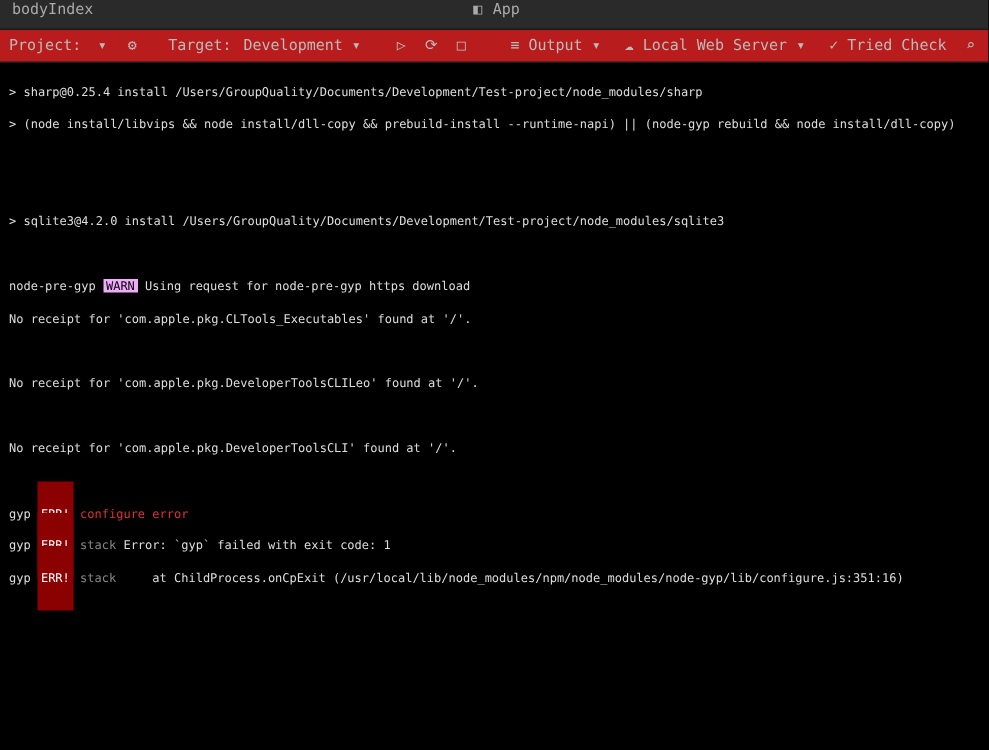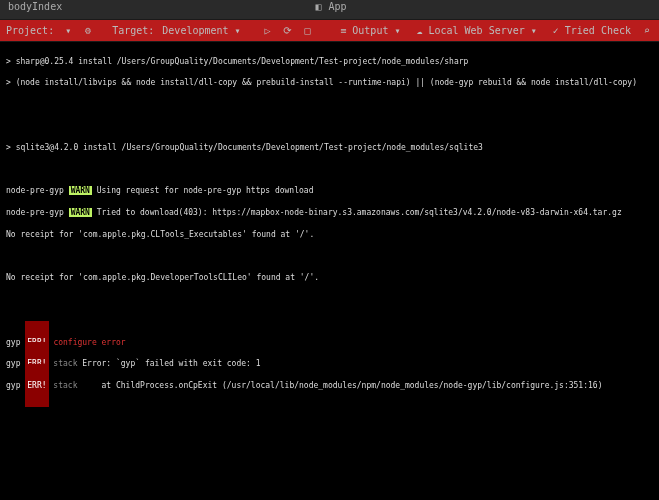--- a/index.html
+++ b/index.html
@@ -10,21 +10,21 @@
 .toolbar .left{display:flex;align-items:center;gap:8px}
 .toolbar .right{margin-left:auto;display:flex;align-items:center;gap:10px}
 .btn-like{display:flex;align-items:center;gap:3px}
 .icon{display:inline-flex;align-items:center;justify-content:center;width:12px;height:12px}
 .ml10{margin-left:10px}
 .terminal{padding:4px 6px;white-space:pre-wrap;word-break:break-all}
 .line{display:block}
 .c-gray{color:#888}
 .c-white{color:#ddd}
 .c-green{color:#4caf50}
-.c-yellow-bg{background:#bef264;color:#000;padding:0 2px;font-weight:bold}
+.c-yellow-bg{background:#f0abfc;color:#000;padding:0 2px;font-weight:normal}
 .c-red{color:#d33}
 .c-red-bg{background:#8b0000;color:#fff;padding:17px 2px}
 </style>
 </head>
 <body>
 
 <div class="titlebar">
   <span>bodyIndex</span>
   <div class="center">
     <span class="icon">◧</span>
@@ -68,25 +68,25 @@
 </div>
 
 <div class="terminal">
 <span class="line c-white">&gt; sharp@0.25.4 install /Users/GroupQuality/Documents/Development/Test-project/node_modules/sharp</span>
 <span class="line c-white">&gt; (node install/libvips &amp;&amp; node install/dll-copy &amp;&amp; prebuild-install --runtime-napi) || (node-gyp rebuild &amp;&amp; node install/dll-copy)</span>
 <span class="line">&nbsp;</span>
 <span class="line">&nbsp;</span>
 <span class="line c-white">&gt; sqlite3@4.2.0 install /Users/GroupQuality/Documents/Development/Test-project/node_modules/sqlite3</span>
 <span class="line">&nbsp;</span>
 <span class="line"><span class="c-white">node-pre-gyp</span> <span class="c-yellow-bg">WARN</span><span class="c-white"> Using request for node-pre-gyp https download</span></span>
-<span class="line"><span class="c-white">node-pre-gyp</span> <span class="c-yellow-bg">WARN</span><span class="c-white"> Tried to download(403): https://mapbox-node-binary.s3.amazonaws.com/sqlite3/v4.2.0/node-v83-darwin-x64.tar.gz</span></span>
 <span class="line c-white">No receipt for 'com.apple.pkg.CLTools_Executables' found at '/'.</span>
 <span class="line">&nbsp;</span>
 <span class="line c-white">No receipt for 'com.apple.pkg.DeveloperToolsCLILeo' found at '/'.</span>
 <span class="line">&nbsp;</span>
+<span class="line c-white">No receipt for 'com.apple.pkg.DeveloperToolsCLI' found at '/'.</span>
 <span class="line">&nbsp;</span>
 <span class="line"><span class="c-white">gyp</span> <span class="c-red-bg">ERR!</span> <span class="c-red">configure error</span></span>
 <span class="line"><span class="c-white">gyp</span> <span class="c-red-bg">ERR!</span><span class="c-gray"> stack</span><span class="c-white"> Error: `gyp` failed with exit code: 1</span></span>
 <span class="line"><span class="c-white">gyp</span> <span class="c-red-bg">ERR!</span><span class="c-gray"> stack</span><span class="c-white">     at ChildProcess.onCpExit (/usr/local/lib/node_modules/npm/node_modules/node-gyp/lib/configure.js:351:16)</span></span>
 
 
 
 
 
 

